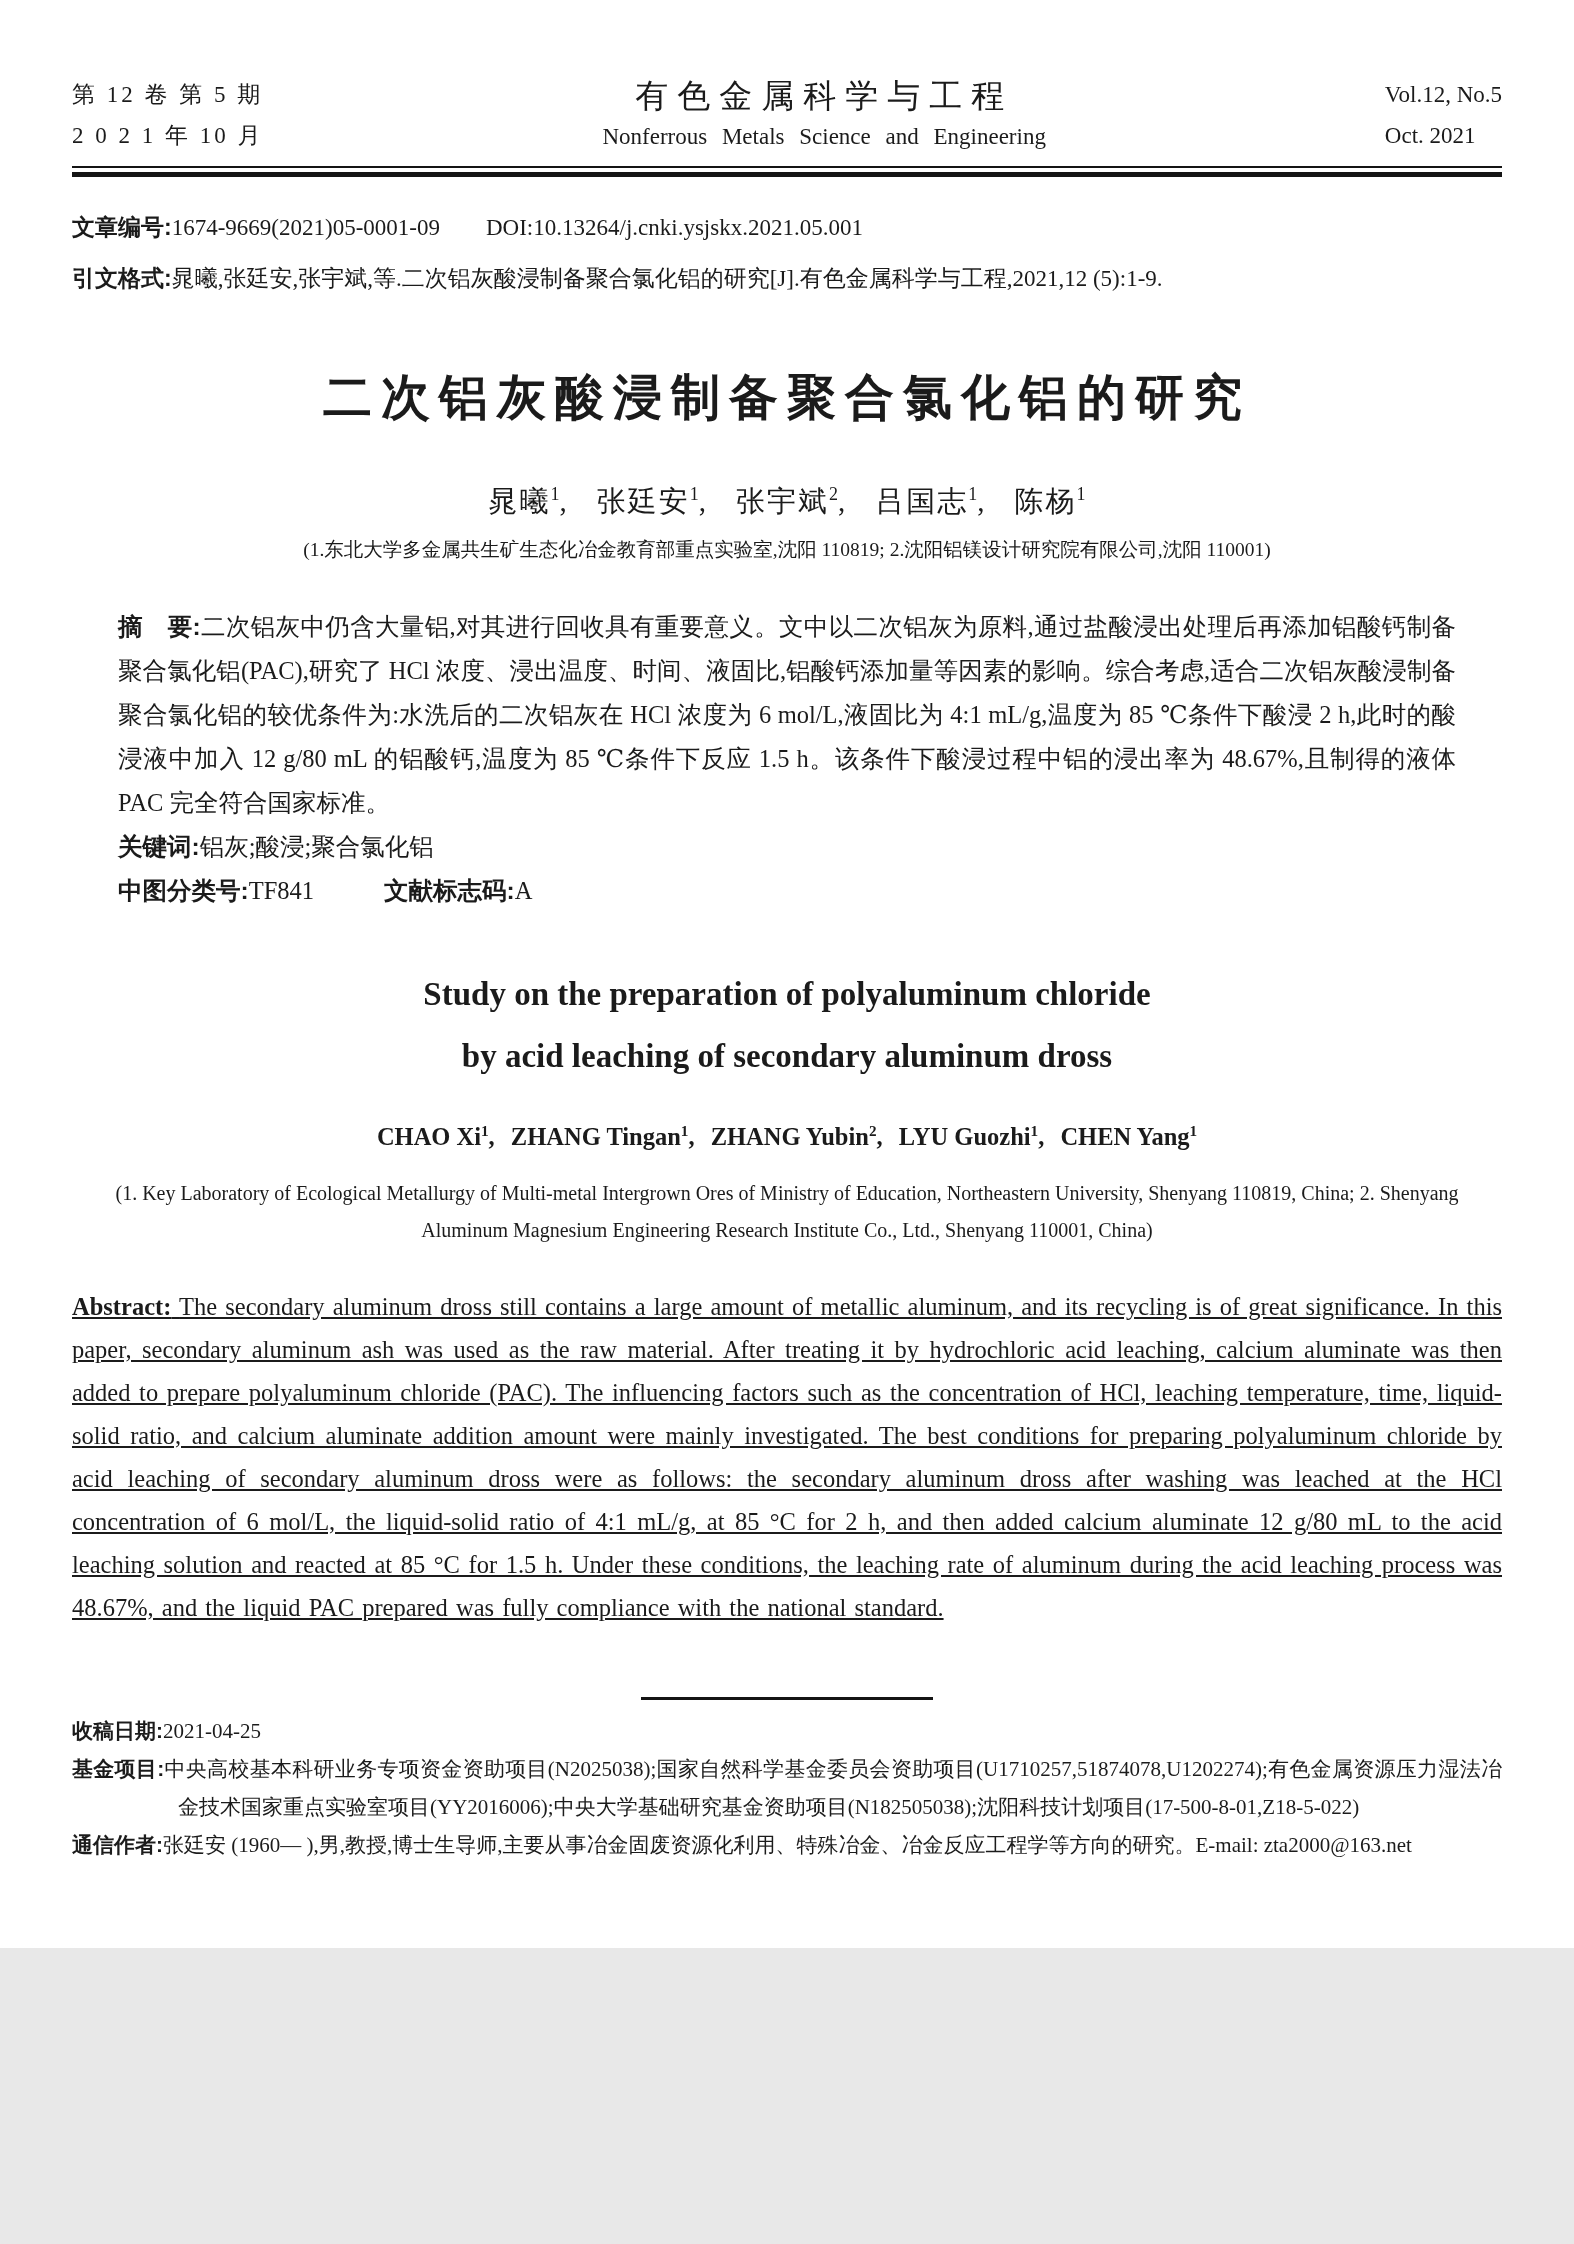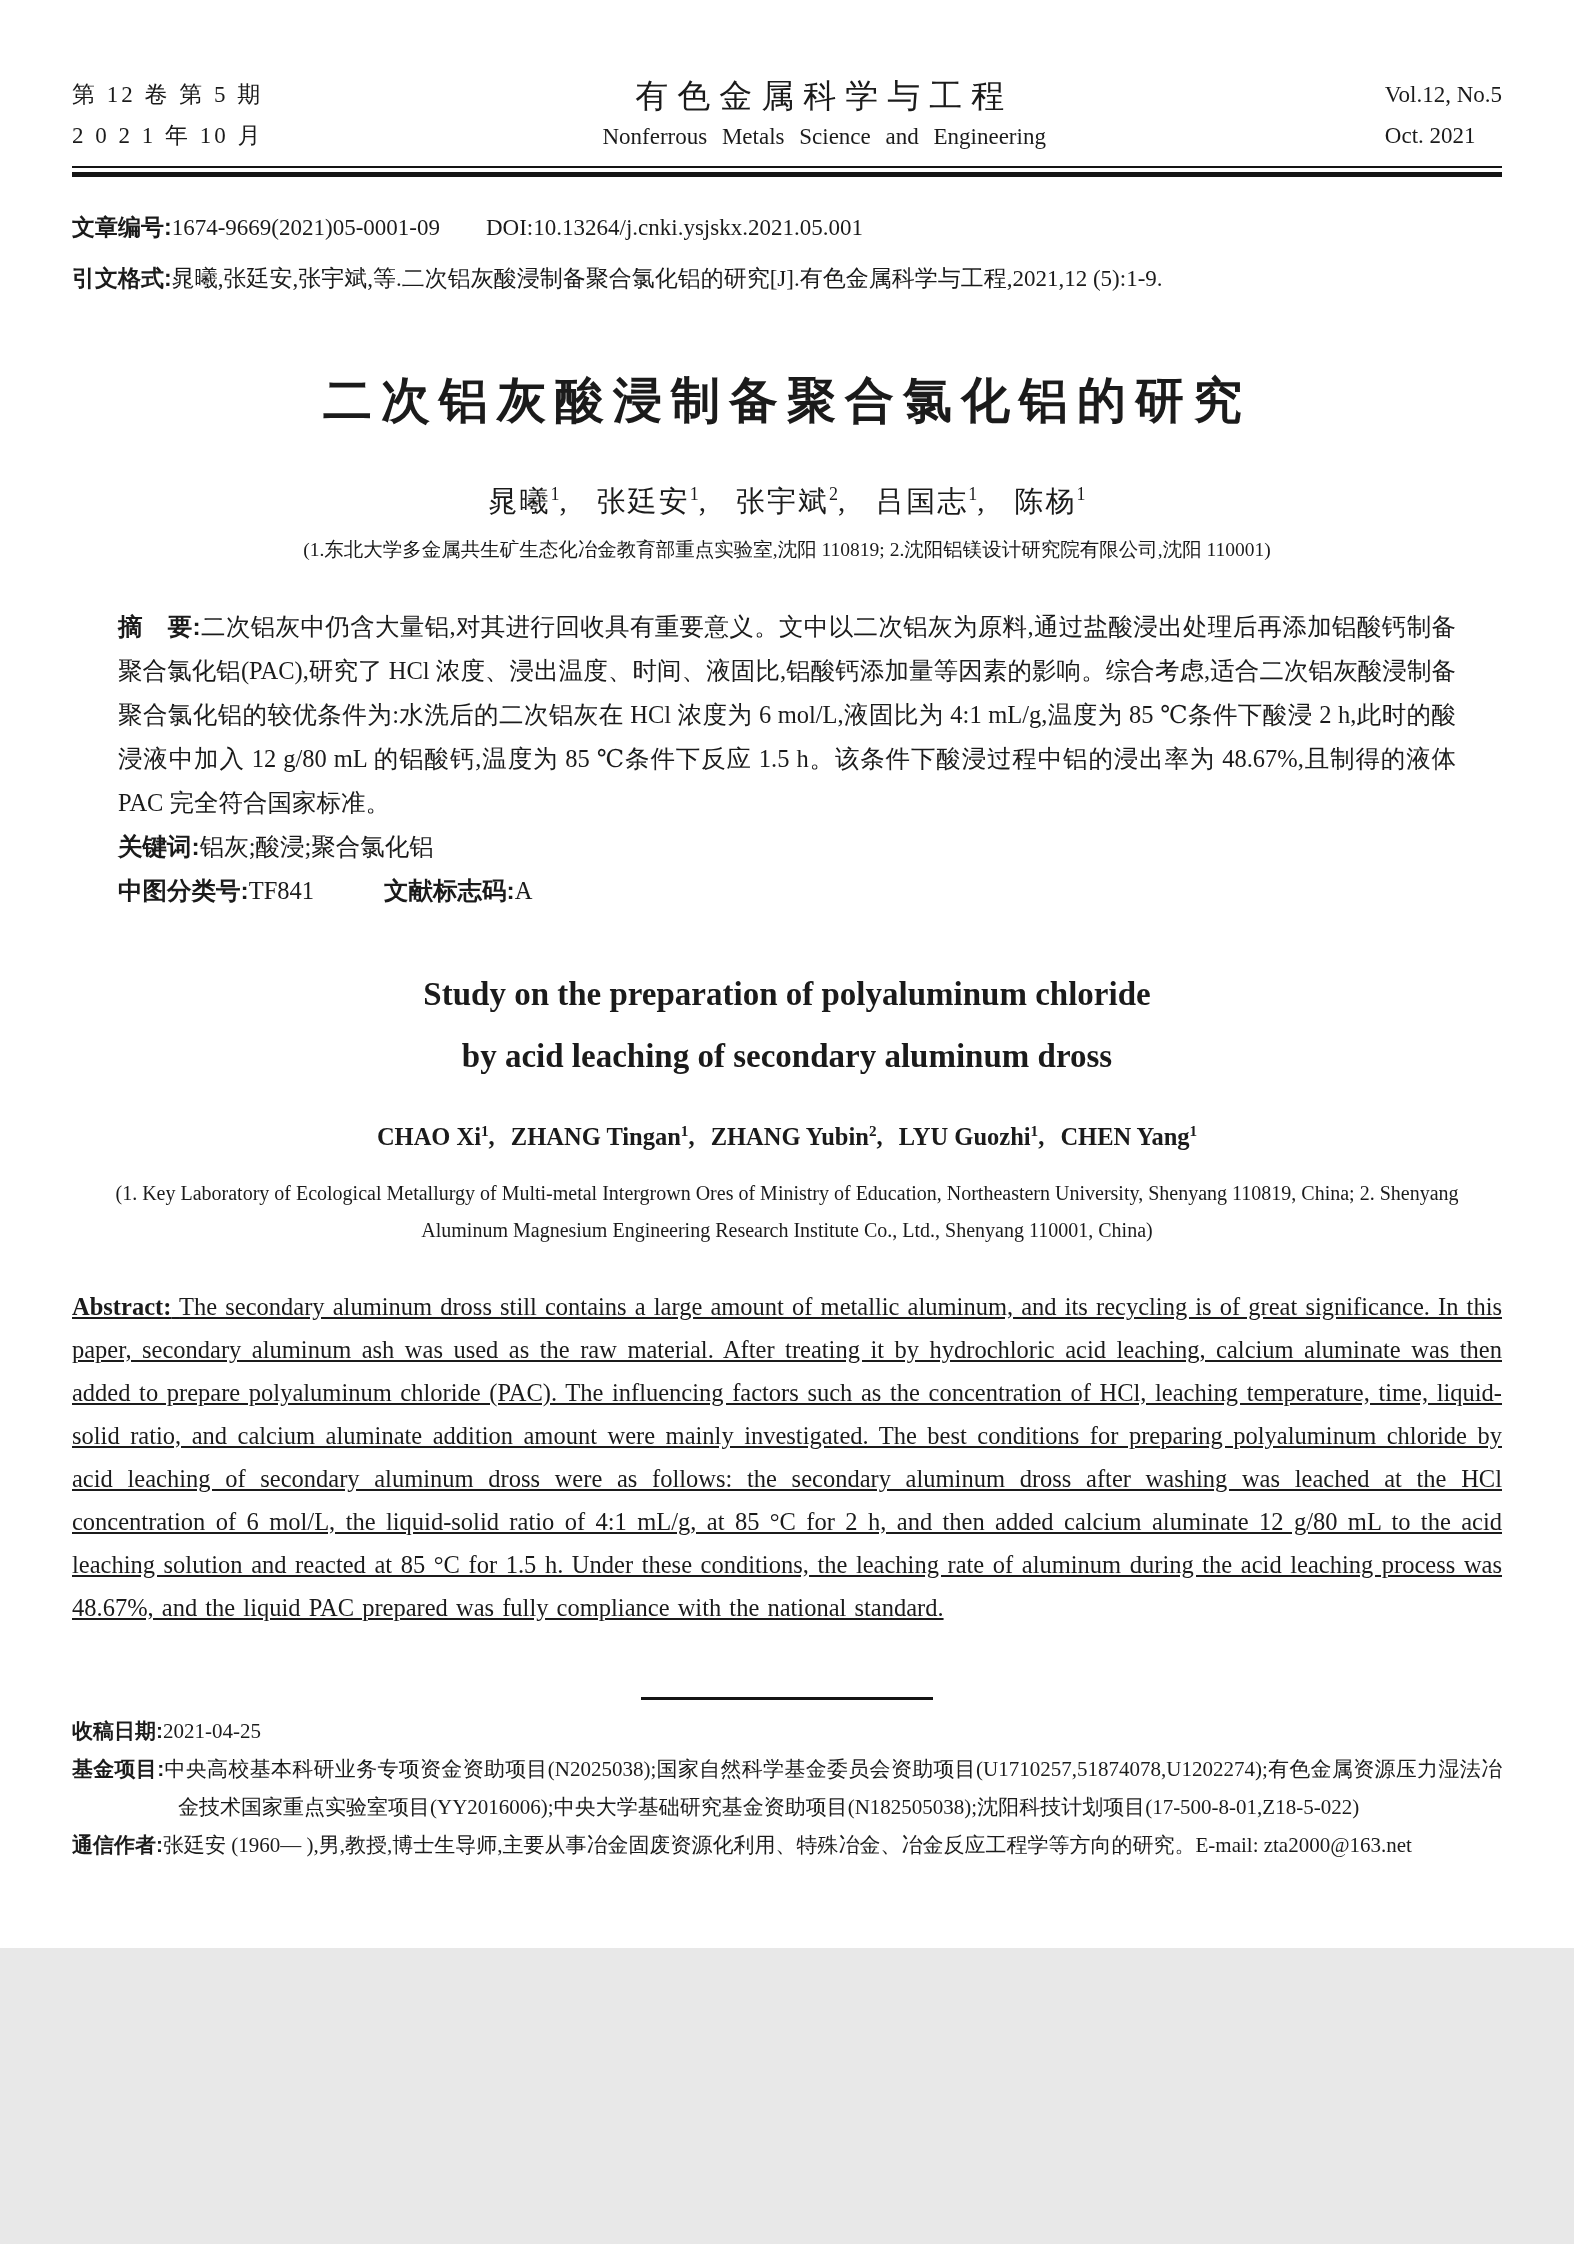--- a/index.html
+++ b/index.html
@@ -72,21 +72,21 @@
   <div class="rule-double"></div>
 
   <div class="meta-line">
     <span class="lab">文章编号:</span><span>1674-9669(2021)05-0001-09</span><span class="doi-part"><span>DOI:</span><span>10.13264/j.cnki.ysjskx.2021.05.001</span></span>
   </div>
 
   <div class="citation">
     <span class="lab">引文格式:</span><span>晁曦,张廷安,张宇斌,等.二次铝灰酸浸制备聚合氯化铝的研究[J].有色金属科学与工程,2021,12 (5):1-9.</span>
   </div>
 
-  <h1 class="title-cn" style="margin-bottom:0;">二次铝灰酸浸制备聚合氯化铝的研究</h1>
+  <h1 class="title-cn" style="margin-bottom:0;font-family:Liberation Mono, monospace;">二次铝灰酸浸制备聚合氯化铝的研究</h1>
 
   <div class="authors-cn">
     <span class="author-cn"><span>晁曦</span><sup>1</sup></span><span class="author-cn"><span>张廷安</span><sup>1</sup></span><span class="author-cn"><span>张宇斌</span><sup>2</sup></span><span class="author-cn"><span>吕国志</span><sup>1</sup></span><span class="author-cn"><span>陈杨</span><sup>1</sup></span>
   </div>
 
   <div class="affil-cn">(1.东北大学多金属共生矿生态化冶金教育部重点实验室,沈阳 110819; 2.沈阳铝镁设计研究院有限公司,沈阳 110001)</div>
 
   <p class="abs-cn" style="margin-bottom:0;">
     <span class="lab">摘　要:</span><span>二次铝灰中仍含大量铝,对其进行回收具有重要意义。文中以二次铝灰为原料,通过盐酸浸出处理后再添加铝酸钙制备聚合氯化铝(PAC),研究了 HCl 浓度、浸出温度、时间、液固比,铝酸钙添加量等因素的影响。综合考虑,适合二次铝灰酸浸制备聚合氯化铝的较优条件为:水洗后的二次铝灰在 HCl 浓度为 6 mol/L,液固比为 4:1 mL/g,温度为 85 ℃条件下酸浸 2 h,此时的酸浸液中加入 12 g/80 mL 的铝酸钙,温度为 85 ℃条件下反应 1.5 h。该条件下酸浸过程中铝的浸出率为 48.67%,且制得的液体 PAC 完全符合国家标准。</span>
   </p>

